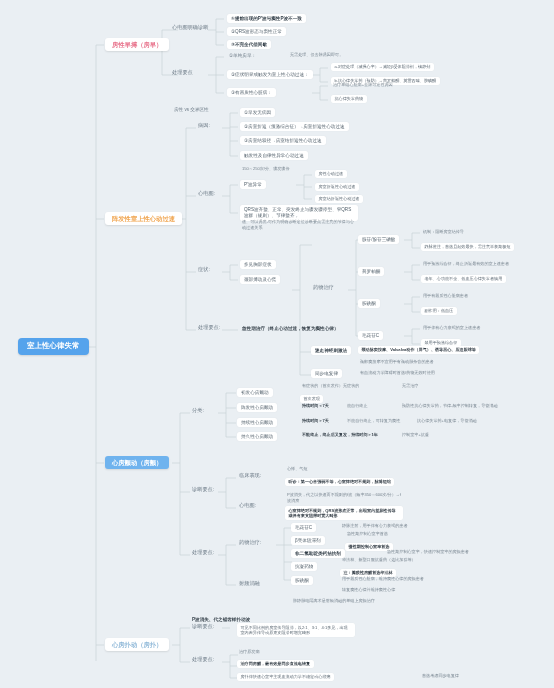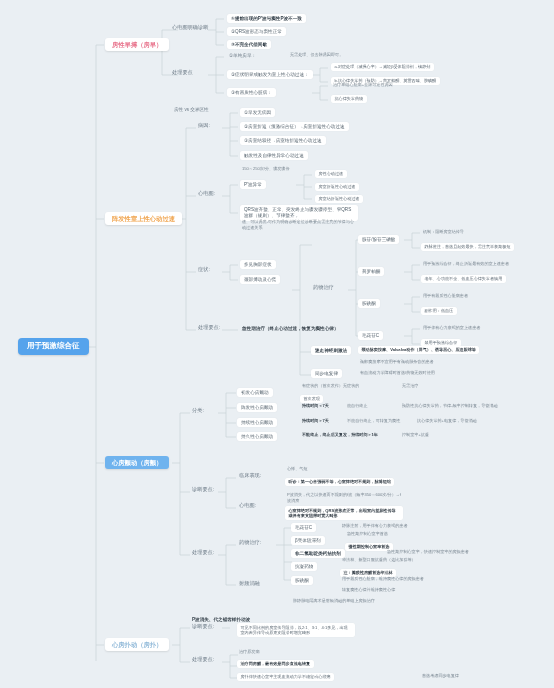--- a/index.html
+++ b/index.html
@@ -217,21 +217,21 @@
       <path d="M180 662 H190"></path>
       <path d="M222 628 H230"></path>
       <path d="M222 662 H230"></path>
       <path d="M230 655 V678"></path>
       <path d="M230 655 H238"></path>
       <path d="M230 666 H238"></path>
       <path d="M230 678 H238"></path>
     </g>
   </svg>
 
-  <div class="node n-root" style="left:18px; top:338px;">用于预激综合征</div>
+  <div class="node n-root" style="left:18px; top:338px;">室上性心律失常</div>
 
   <div class="node n-l1 pink" style="left:105px; top:38px;">房性早搏（房早）</div>
 
   <div class="node n-l2" style="left:170px; top:24px;">心电图明确诊断</div>
   <div class="node n-l3 bold" style="left:227px; top:14px;">①提前出现的P'波与窦性P波不一致</div>
   <div class="node n-l3" style="left:227px; top:27px;">②QRS波形态与窦性正常</div>
   <div class="node n-l3 bold" style="left:227px; top:40px;">③不完全代偿间歇</div>
 
   <div class="node n-l2" style="left:170px; top:69px;">处理要点</div>
   <div class="node n-p3" style="left:227px; top:52px;">①单纯房早：</div>

